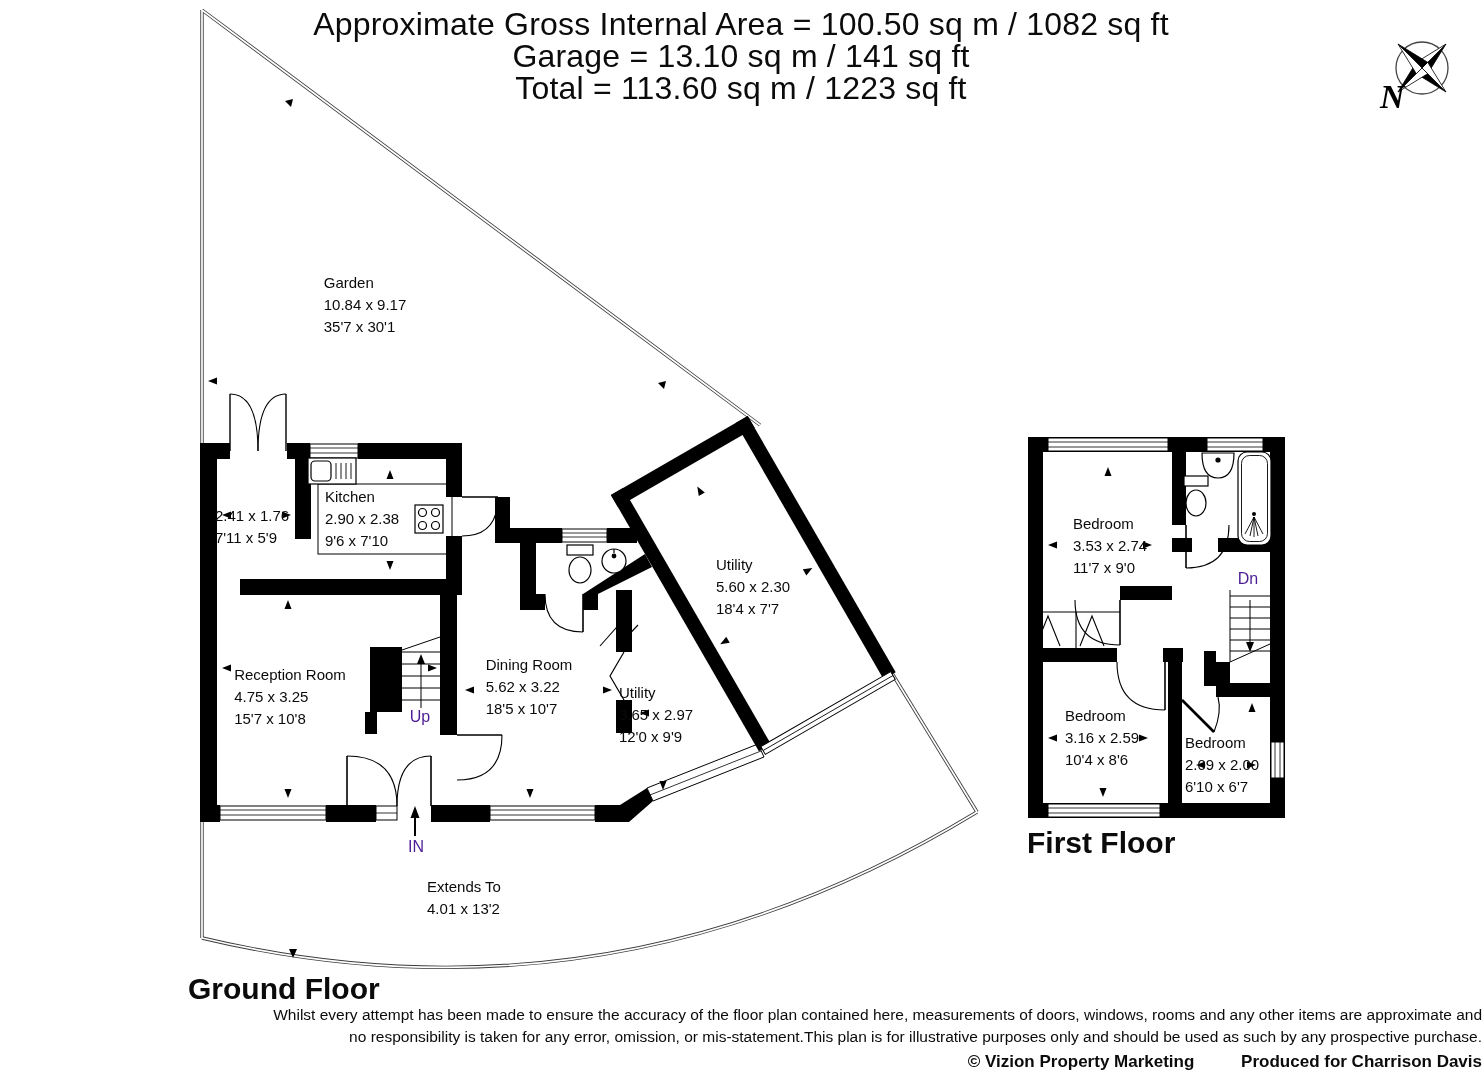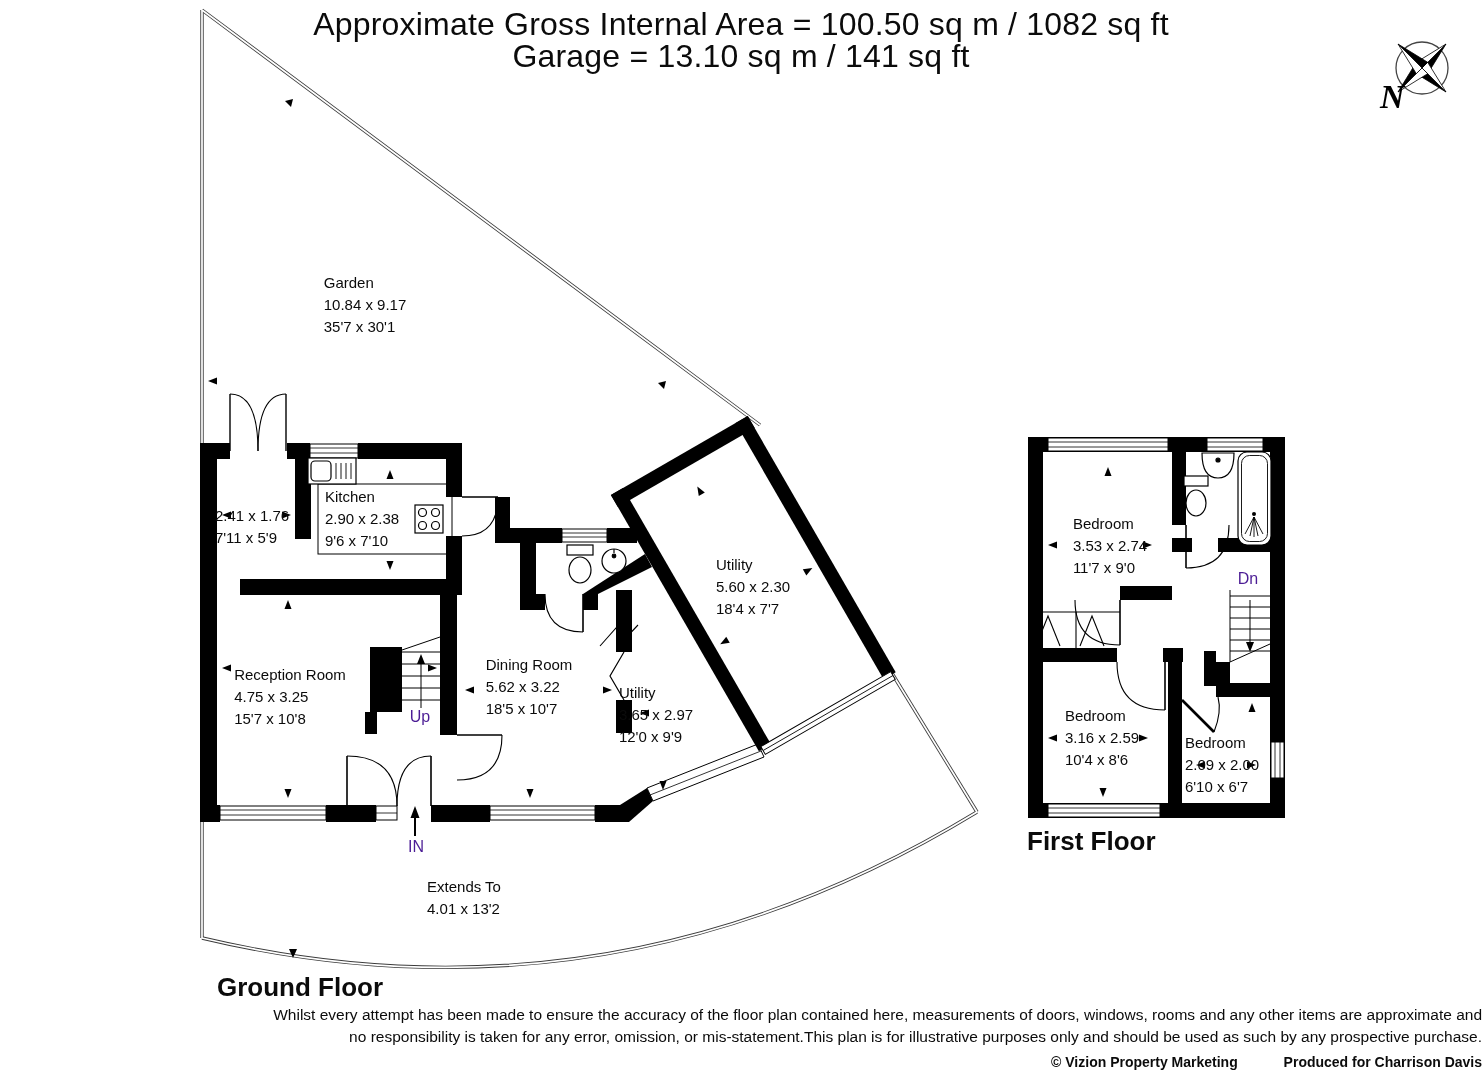--- a/index.html
+++ b/index.html
@@ -10,30 +10,30 @@
   .plan-svg{position:absolute;left:0;top:0;width:1482px;height:1080px;}
   .header{
     position:absolute;top:8px;left:0;width:100%;text-align:center;
     font-size:32px;line-height:32px;color:#0b0b0b;letter-spacing:0.2px;
   }
   .room-label{
     position:absolute;transform:translateX(-50%);text-align:left;
     font-size:15px;line-height:22px;color:#0b0b0b;white-space:nowrap;
   }
   .floor-title{
-    position:absolute;font-size:26px;font-weight:bold;color:#0b0b0b;
+    position:absolute;font-size:30px;font-weight:bold;color:#0b0b0b;
   }
   .small-label{
     position:absolute;transform:translateX(-50%);font-size:16px;color:#4c1d95;white-space:nowrap;
   }
   .footer{
     position:absolute;left:0;top:1004px;width:100%;text-align:right;
     font-size:15.5px;line-height:22px;color:#0b0b0b;
   }
-  .credit{font-size:14px;font-weight:bold;margin-top:3px;}
+  .credit{font-size:17px;font-weight:bold;margin-top:3px;}
   .credit span{display:inline-block;}
   .credit .right{margin-left:42px;}
 </style>
 </head>
 <body>
 
 <div class="page">
 
   <svg class="plan-svg" viewBox="0 0 1482 1080">
 
@@ -333,20 +333,21 @@
         <polygon points="-24,-24 5.7,-5.7 0,0" fill="#000"></polygon>
         <polygon points="-24,-24 -5.7,5.7 0,0" fill="#fff"></polygon>
       </g>
       <text x="-42" y="40" font-size="34" font-style="italic" font-weight="bold" font-family="Liberation Serif, serif" fill="#000">N</text>
     </g>
   </svg>
 
   <div class="header">
     <div>Approximate Gross Internal Area = 100.50 sq m / 1082 sq ft</div>
     <div>Garage = 13.10 sq m / 141 sq ft</div>
+    <div>Total = 113.60 sq m / 1223 sq ft</div>
   </div>
 
   <div class="room-label" style="left:365px;top:272px">
     <div>Garden</div>
     <div>10.84 x 9.17</div>
     <div>35'7 x 30'1</div>
   </div>
   <div class="room-label" style="left:252px;top:505px">
     <div>2.41 x 1.76</div>
     <div>7'11 x 5'9</div>
@@ -393,21 +394,21 @@
     <div>3.16 x 2.59</div>
     <div>10'4 x 8'6</div>
   </div>
   <div class="room-label" style="left:1222px;top:732px">
     <div>Bedroom</div>
     <div>2.09 x 2.00</div>
     <div>6'10 x 6'7</div>
   </div>
   <div class="small-label" style="left:1248px;top:570px">Dn</div>
 
-  <div class="floor-title" style="left:217px;top:972px">Ground Floor</div>
+  <div class="floor-title" style="left:188px;top:972px">Ground Floor</div>
   <div class="floor-title" style="left:1027px;top:826px">First Floor</div>
 
   <div class="footer">
     <div>Whilst every attempt has been made to ensure the accuracy of the floor plan contained here, measurements of doors, windows, rooms and any other items are approximate and</div>
     <div>no responsibility is taken for any error, omission, or mis-statement.This plan is for illustrative purposes only and should be used as such by any prospective purchase.</div>
     <div class="credit">
       <span>© Vizion Property Marketing</span>
       <span class="right">Produced for Charrison Davis</span>
     </div>
   </div>

